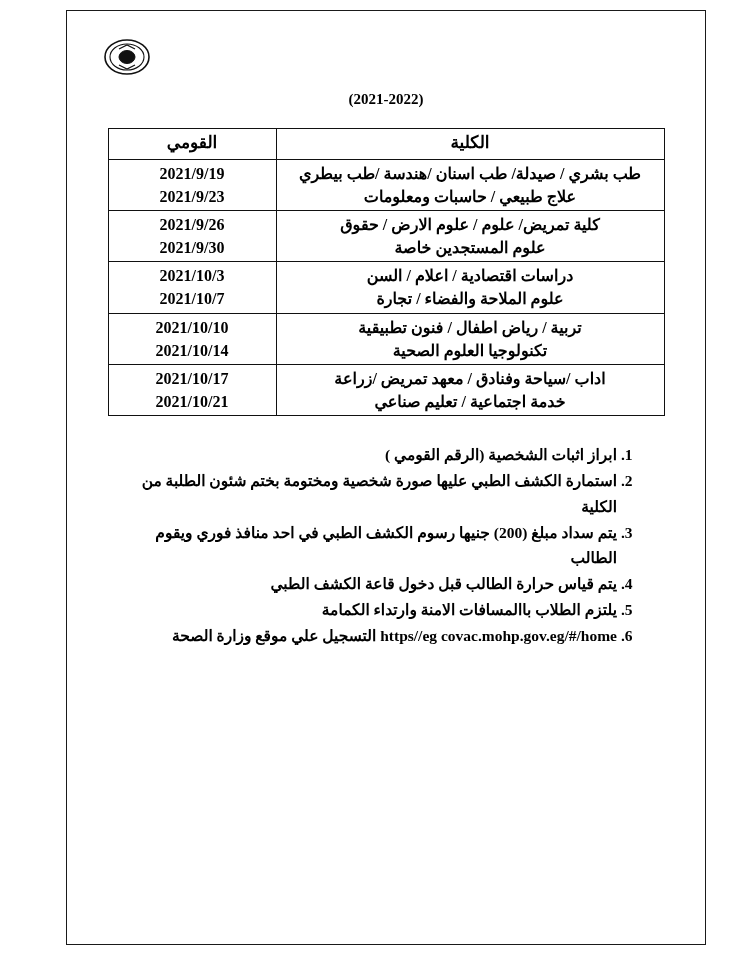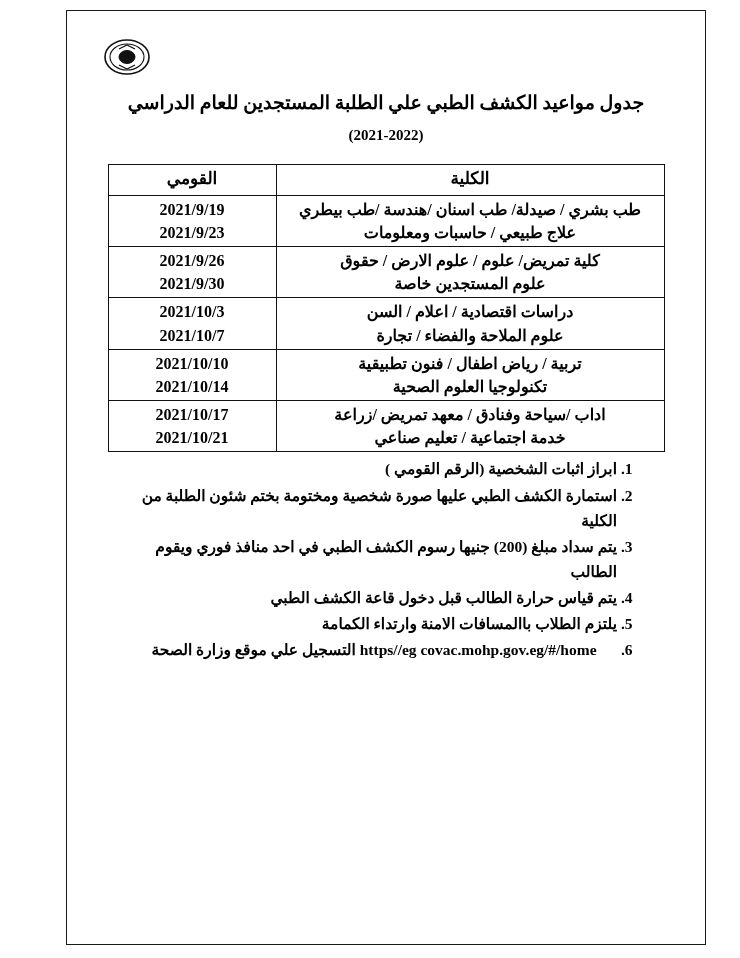--- a/index.html
+++ b/index.html
@@ -99,21 +99,21 @@
   }
   
   .subheading {
     text-align: center;
     font-weight: bold;
     font-size: 19px;
     margin-top: 8px;
   }
   
   ol.notes {
-    margin: 4px 44px 0 40px;
+    margin: 26px 44px 0 40px;
     padding: 0 20px 0 0;
     font-size: 15.5px;
     font-weight: bold;
     line-height: 1.62;
   }
   ol.notes > li {
     margin-bottom: 1px;
     text-align: right;
   }
   ol.notes > li .sub {
@@ -122,41 +122,39 @@
     font-weight: bold;
   }
   .url {
     direction: ltr;
     unicode-bidi: embed;
     display: inline-block;
     font-family: "Liberation Serif", serif;
   }
   .note-center {
     display: block;
-    text-align: center;
   }
 </style>
 </head>
 <body>
 
 <div class="page">
   <div class="sheet">
 
     <div class="logo-wrap">
       <svg class="logo" viewBox="0 0 52 40" xmlns="http://www.w3.org/2000/svg">
         <ellipse cx="26" cy="20" rx="22" ry="17" fill="none" stroke="#111" stroke-width="1.6"></ellipse>
         <ellipse cx="26" cy="20" rx="17" ry="13" fill="none" stroke="#111" stroke-width="1.1"></ellipse>
         <ellipse cx="26" cy="20" rx="8" ry="6.5" fill="#111" stroke="#111" stroke-width="1"></ellipse>
         <path d="M18 12 L26 8 L34 12" fill="none" stroke="#111" stroke-width="1.2"></path>
         <path d="M18 28 L26 32 L34 28" fill="none" stroke="#111" stroke-width="1.2"></path>
       </svg>
     </div>
 
     <div class="title-block">
-      <div>جدول مواعيد الكشف الطبي علي الطلبة المستجدين للعام الدراسي</div>
       <div class="title-line2">(2021-2022)</div>
     </div>
 
     <table class="schedule">
       <colgroup>
         <col class="c-college">
         <col class="c-date">
       </colgroup>
       <thead>
         <tr>

